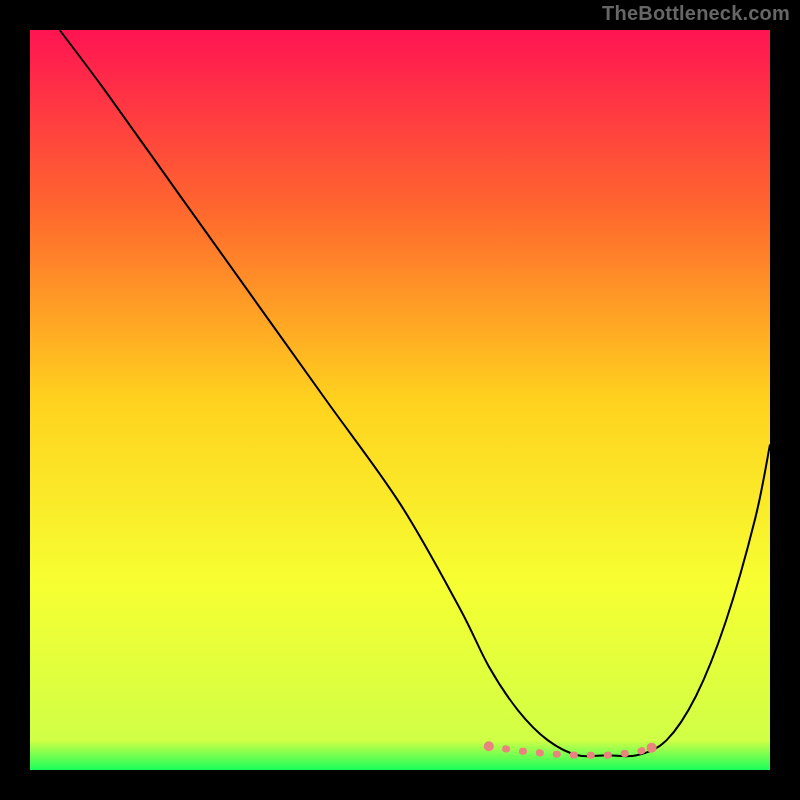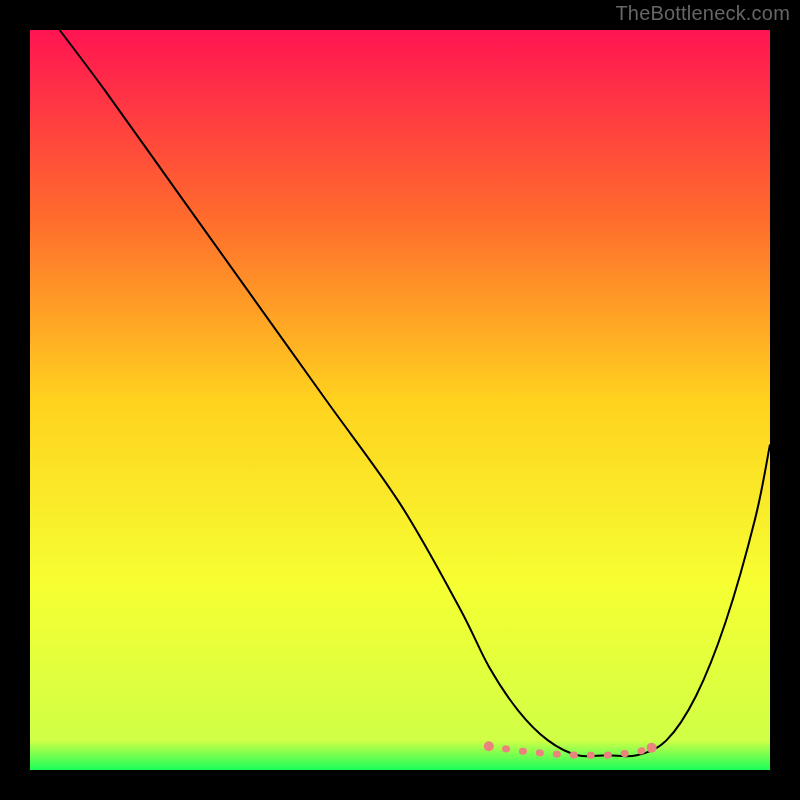--- a/index.html
+++ b/index.html
@@ -16,21 +16,21 @@
     width: 800px;
     height: 800px;
     background: #000;
   }
   .watermark {
     position: absolute;
     top: 2px;
     right: 10px;
     color: #666;
     font-size: 20px;
-    font-weight: 400;
+    font-weight: 700;
     letter-spacing: 0.2px;
     user-select: none;
   }
   .plot {
     position: absolute;
     left: 30px;
     top: 30px;
     width: 740px;
     height: 740px;
   }

